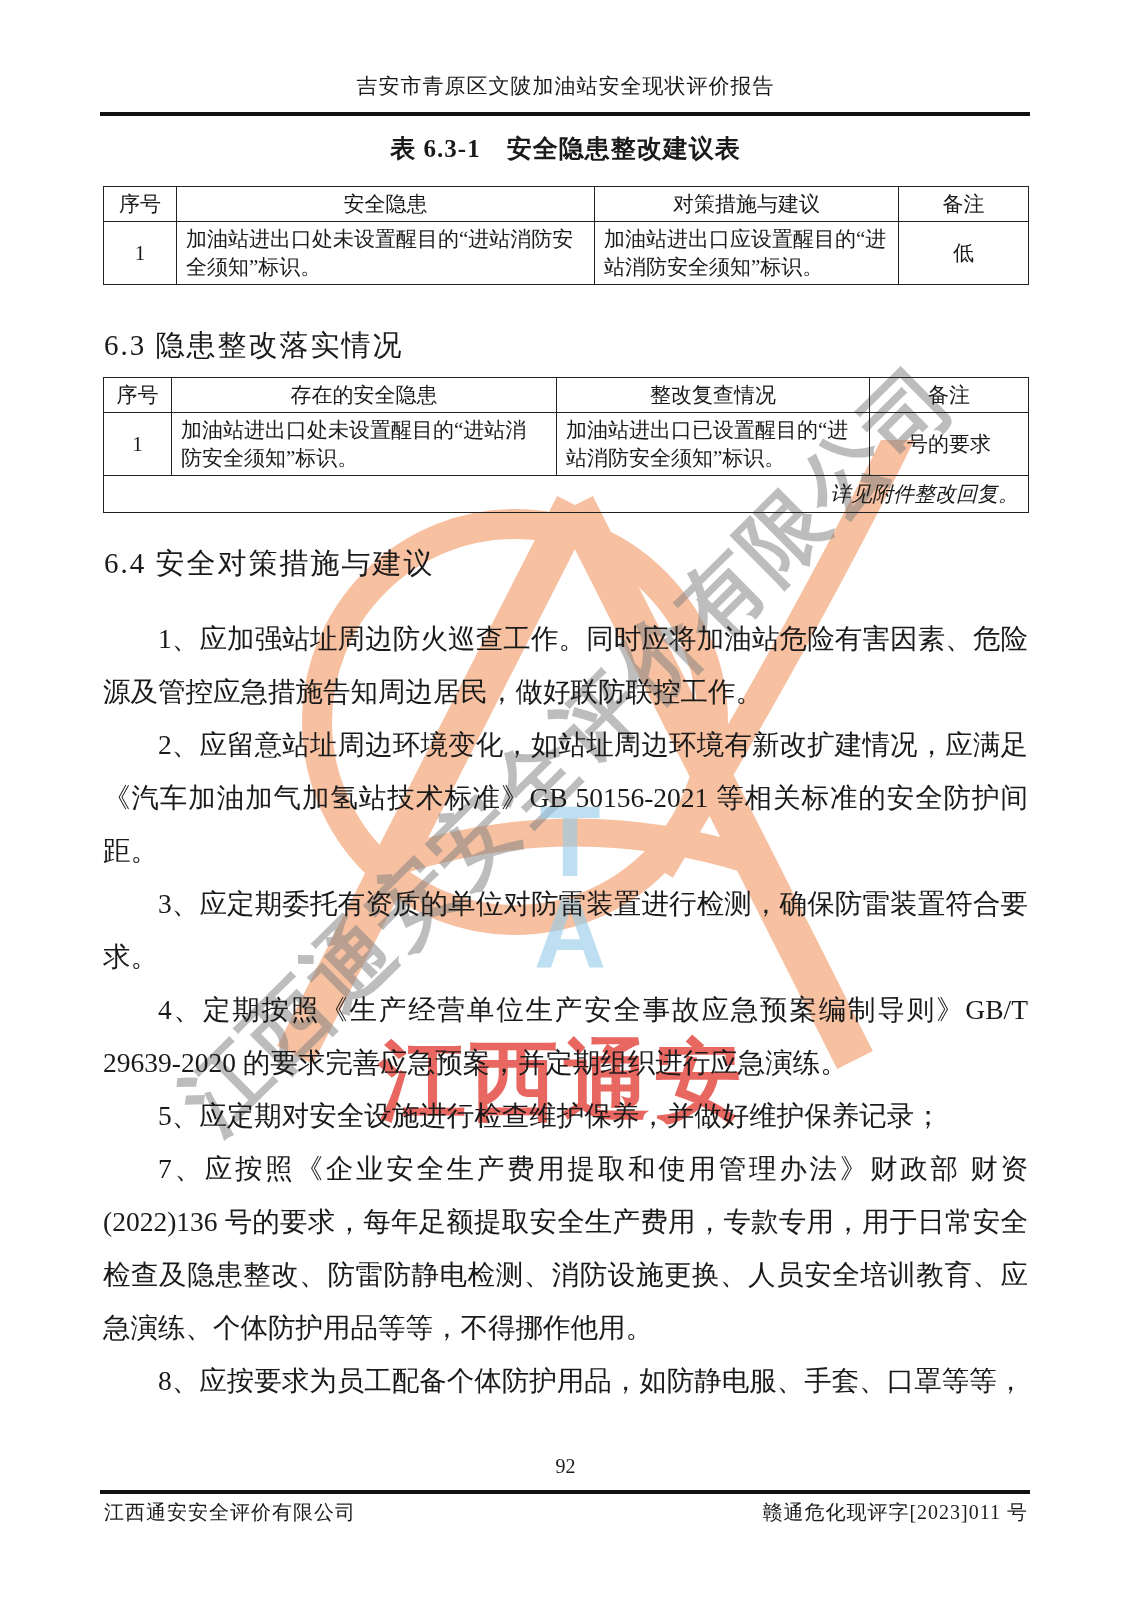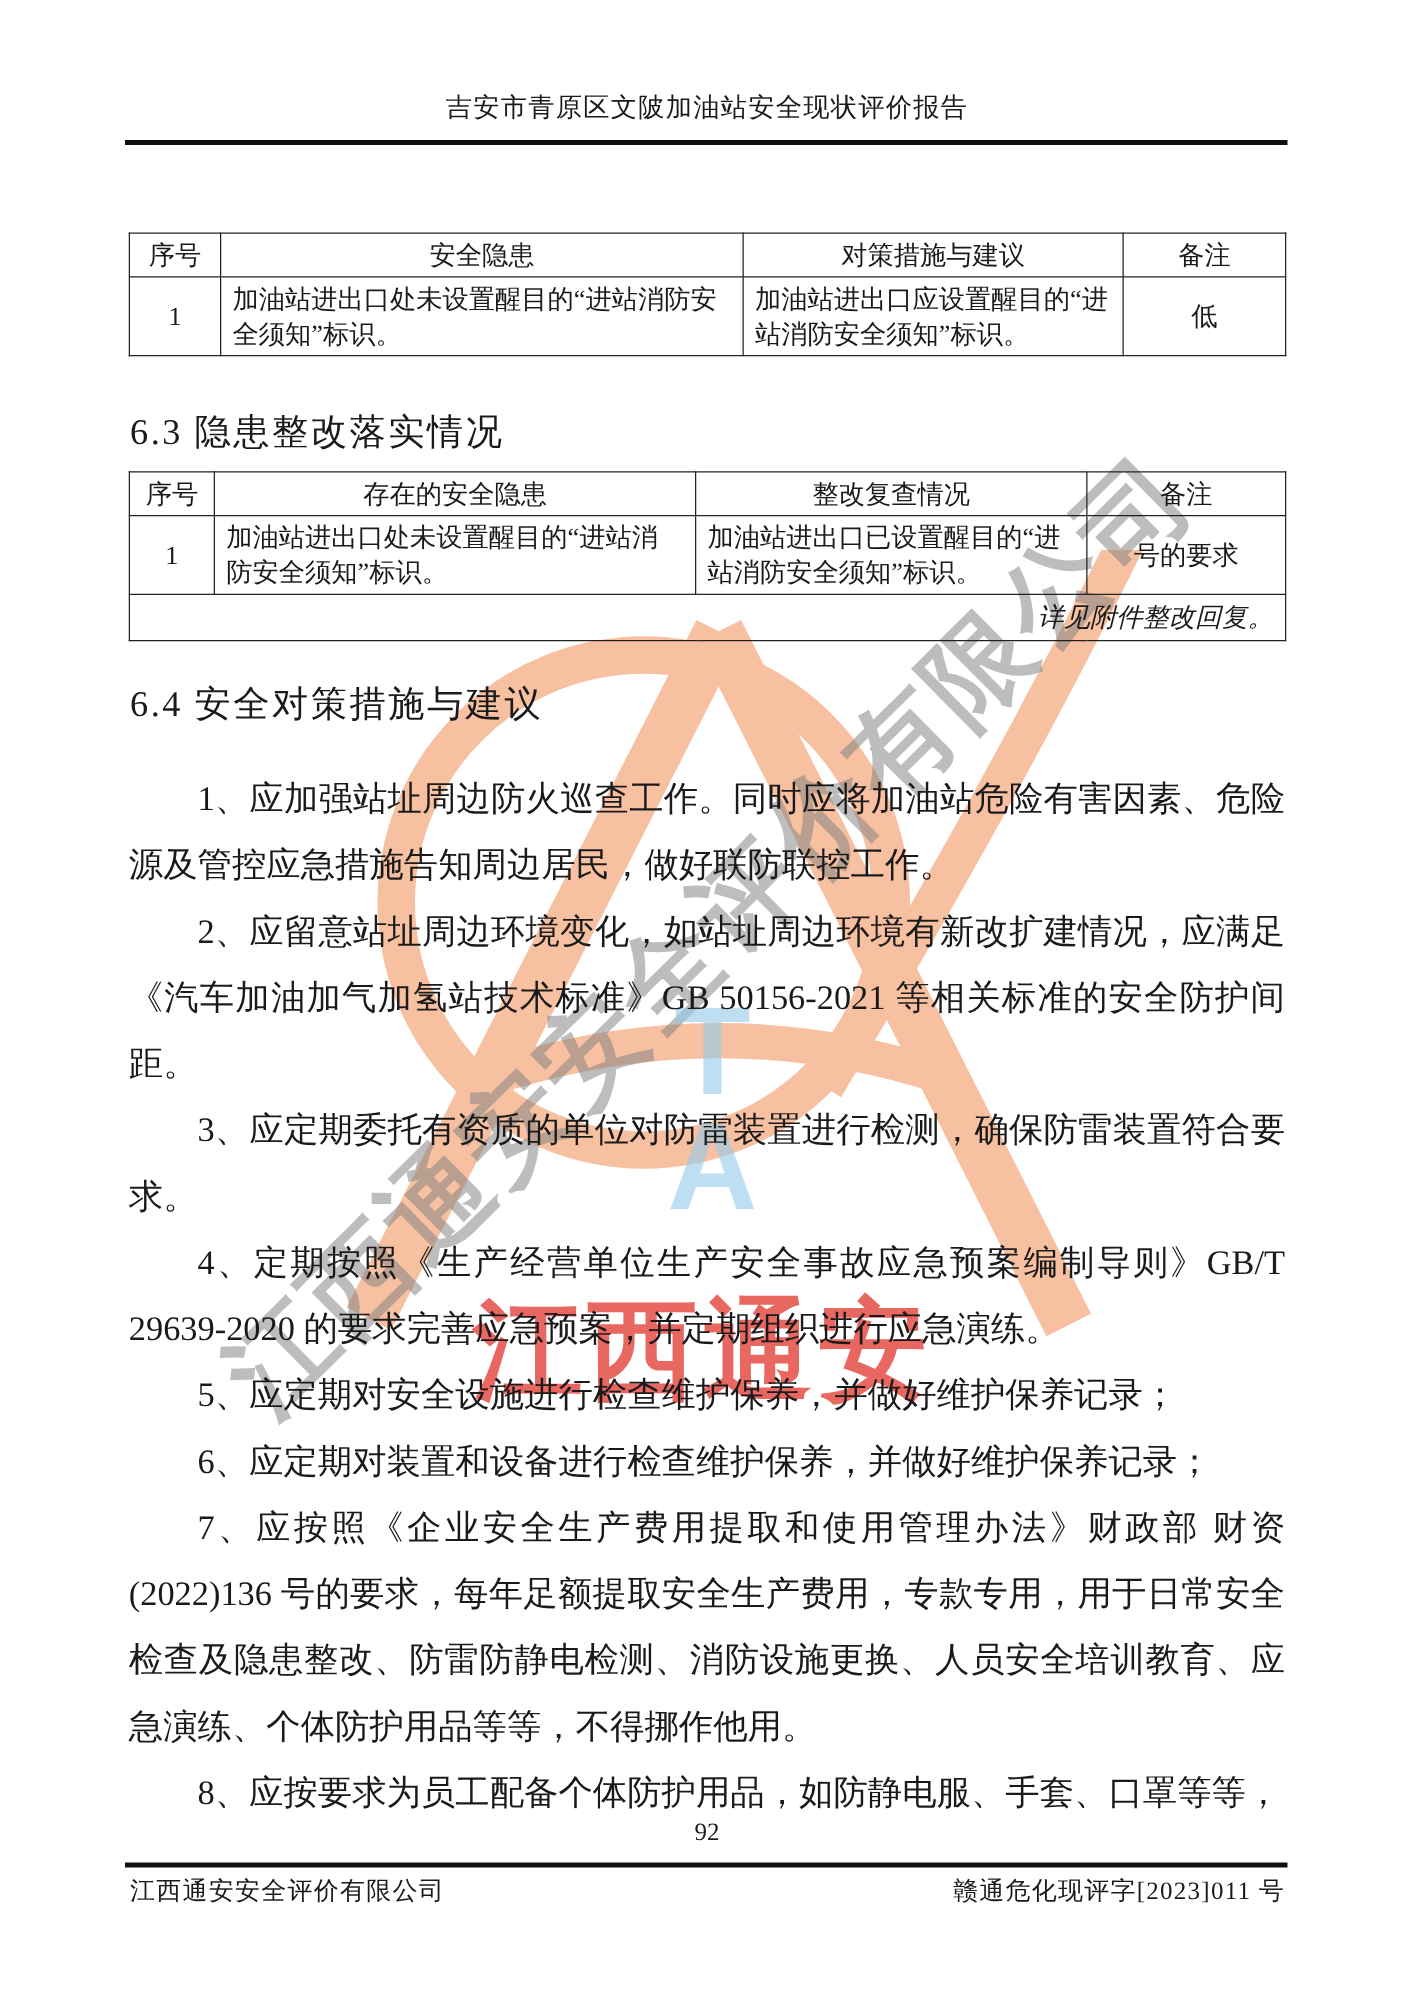--- a/index.html
+++ b/index.html
@@ -97,20 +97,21 @@
     <div>T</div>
     <div>A</div>
   </div>
 </div>
 
 <div class="layer" id="content-layer">
 
   <div class="header-title">吉安市青原区文陂加油站安全现状评价报告</div>
   <div class="header-rule"></div>
 
+  <div class="table-title">表 6.3-1　安全隐患整改建议表</div>
 
   <table id="table1">
     <colgroup>
         <col class="c1">
         <col class="c2">
         <col class="c3">
         <col class="c4">
       </colgroup>
     <tbody>
         <tr>
@@ -157,21 +158,20 @@
     </table>
 
   <div class="h-section" id="h64">6.4 安全对策措施与建议</div>
 
   <div id="paragraphs">
     <p>1、应加强站址周边防火巡查工作。同时应将加油站危险有害因素、危险源及管控应急措施告知周边居民，做好联防联控工作。</p>
     <p>2、应留意站址周边环境变化，如站址周边环境有新改扩建情况，应满足《汽车加油加气加氢站技术标准》GB 50156-2021 等相关标准的安全防护间距。</p>
     <p>3、应定期委托有资质的单位对防雷装置进行检测，确保防雷装置符合要求。</p>
     <p>4、定期按照《生产经营单位生产安全事故应急预案编制导则》GB/T 29639-2020 的要求完善应急预案，并定期组织进行应急演练。</p>
     <p>5、应定期对安全设施进行检查维护保养，并做好维护保养记录；</p>
-    <p>6、应定期对装置和设备进行检查维护保养，并做好维护保养记录；</p>
     <p>7、应按照《企业安全生产费用提取和使用管理办法》财政部 财资(2022)136 号的要求，每年足额提取安全生产费用，专款专用，用于日常安全检查及隐患整改、防雷防静电检测、消防设施更换、人员安全培训教育、应急演练、个体防护用品等等，不得挪作他用。</p>
     <p>8、应按要求为员工配备个体防护用品，如防静电服、手套、口罩等等，</p>
   </div>
 
   <div class="page-number">92</div>
   <div class="footer-rule"></div>
   <div class="footer-left">江西通安安全评价有限公司</div>
   <div class="footer-right">赣通危化现评字[2023]011 号</div>
 
 </div>

